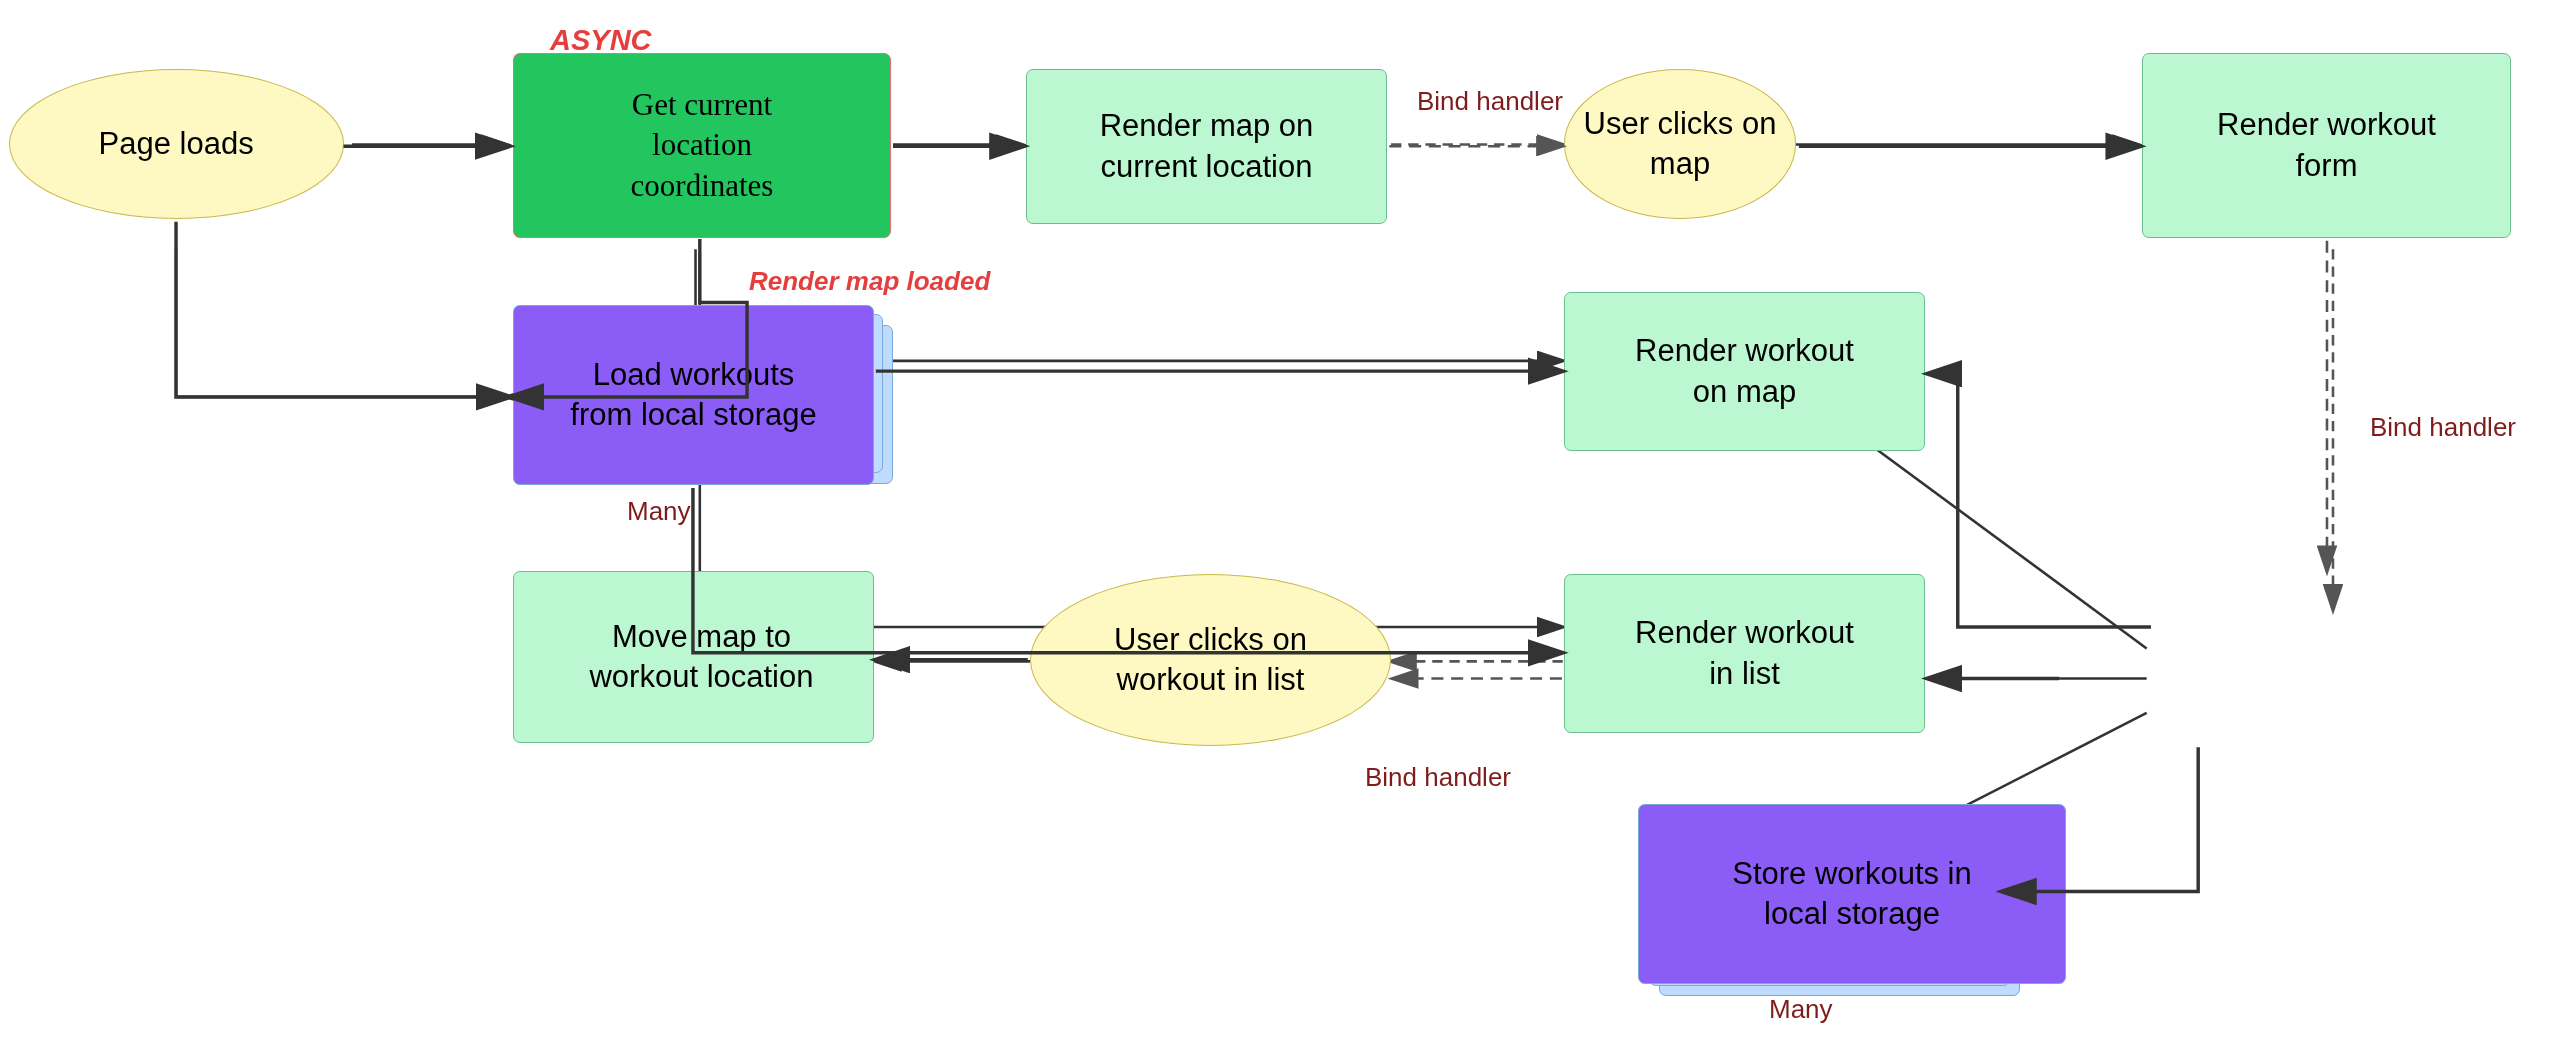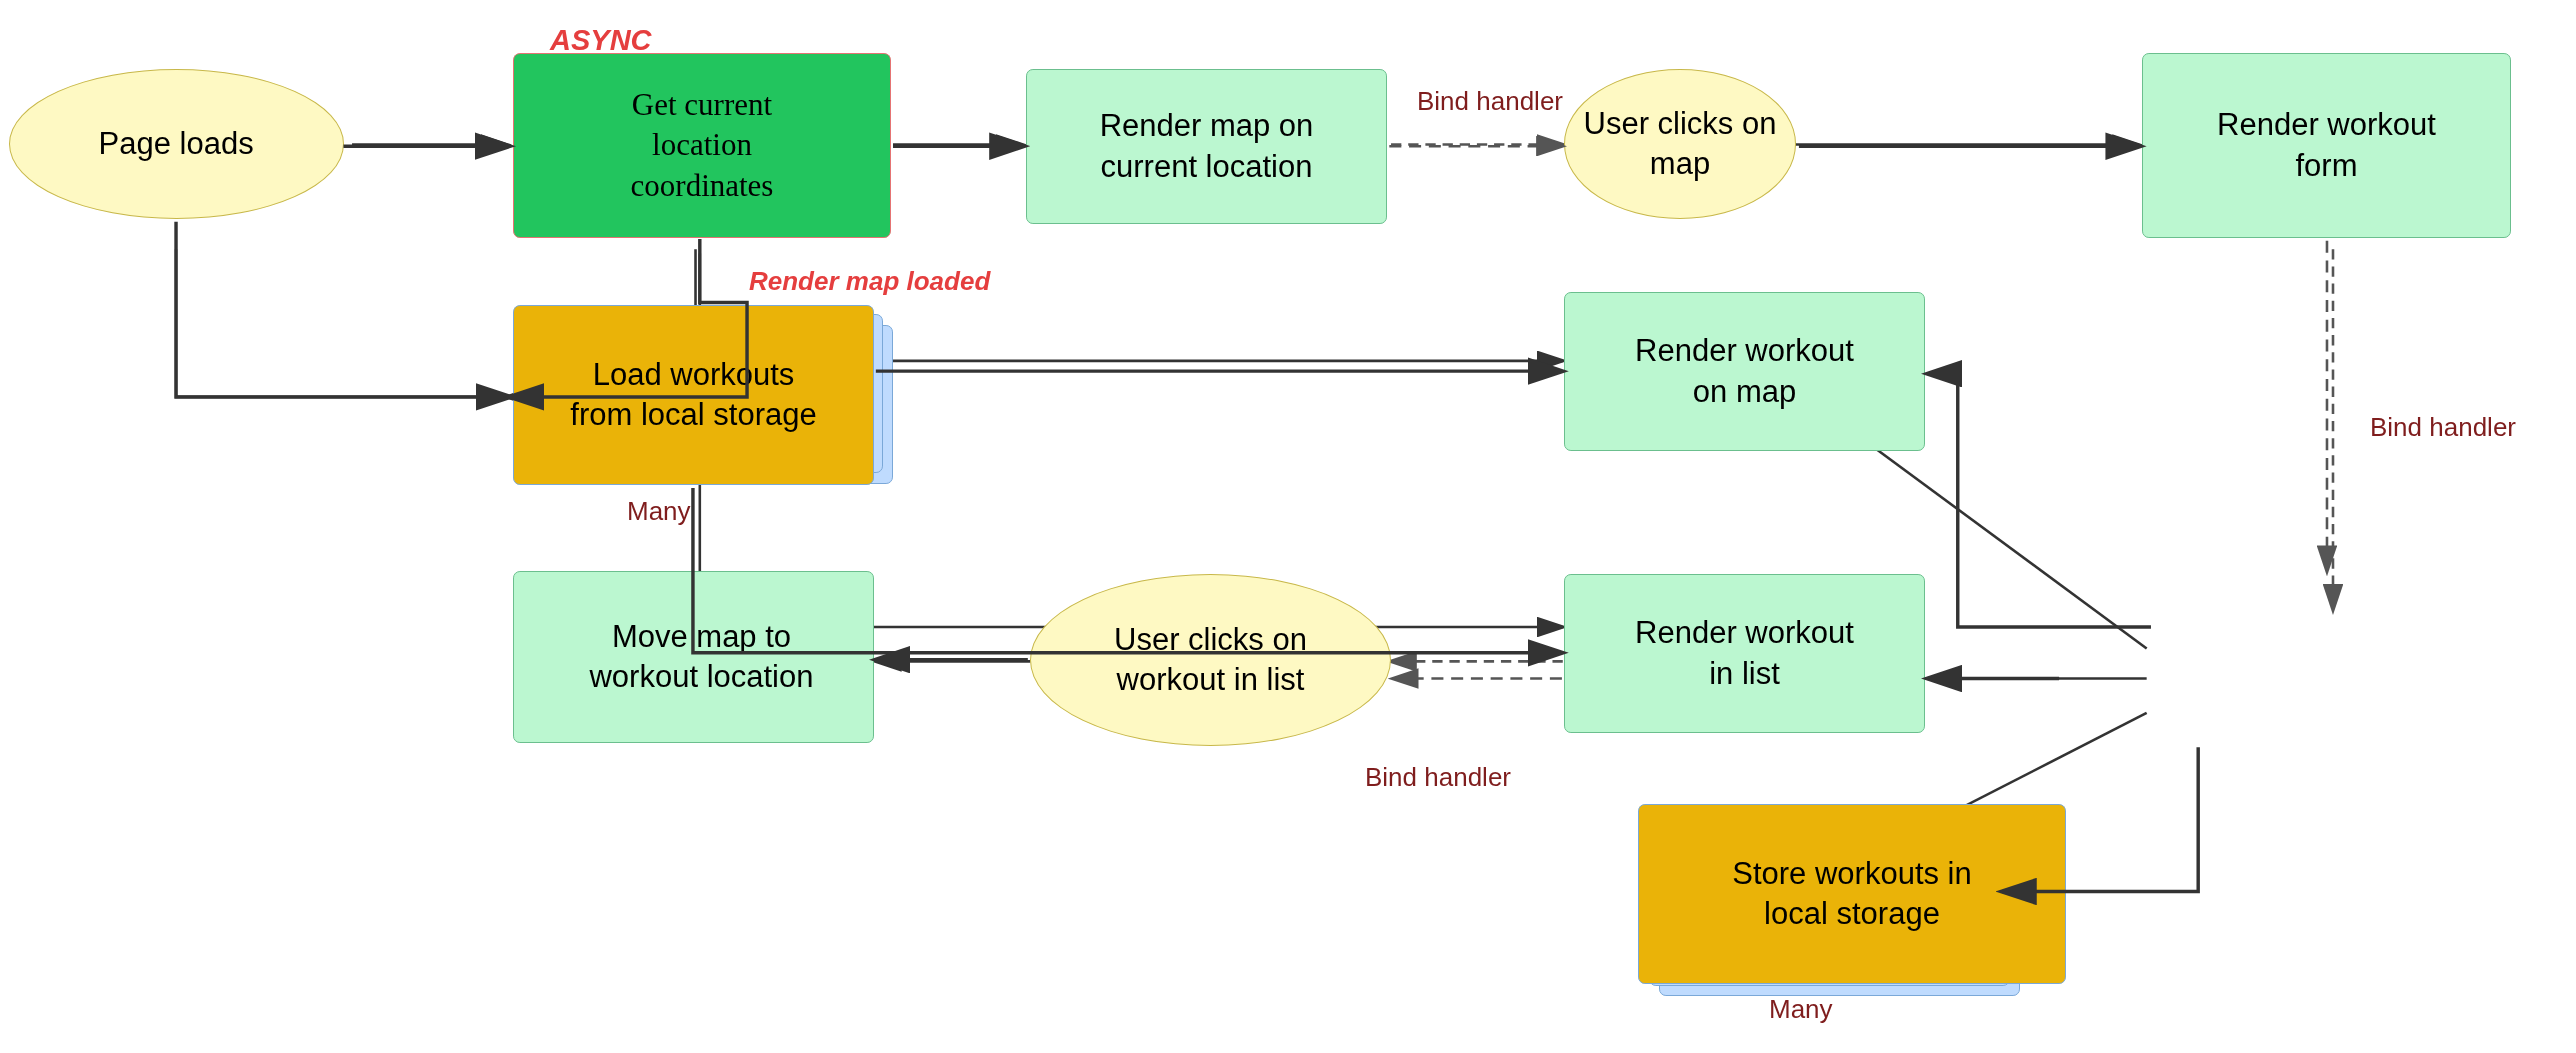--- a/index.html
+++ b/index.html
@@ -38,21 +38,21 @@
       border: 1.7px solid #e57373;
       font-family: Liberation Serif, serif;
     }
     .node-rect-green {
       border-radius: 6.9px;
       background: #bbf7d0;
       border: 1.7px solid #6bbf8e;
     }
     .node-rect-blue {
       border-radius: 6.9px;
-      background: #eab308;
+      background: #8b5cf6;
       border: 1.7px solid #7aa8d8;
     }
     .label-red {
       color: #e53e3e;
       font-weight: 700;
       font-size: 29px;
       font-style: italic;
     }
     .label-small {
       font-size: 26px;

